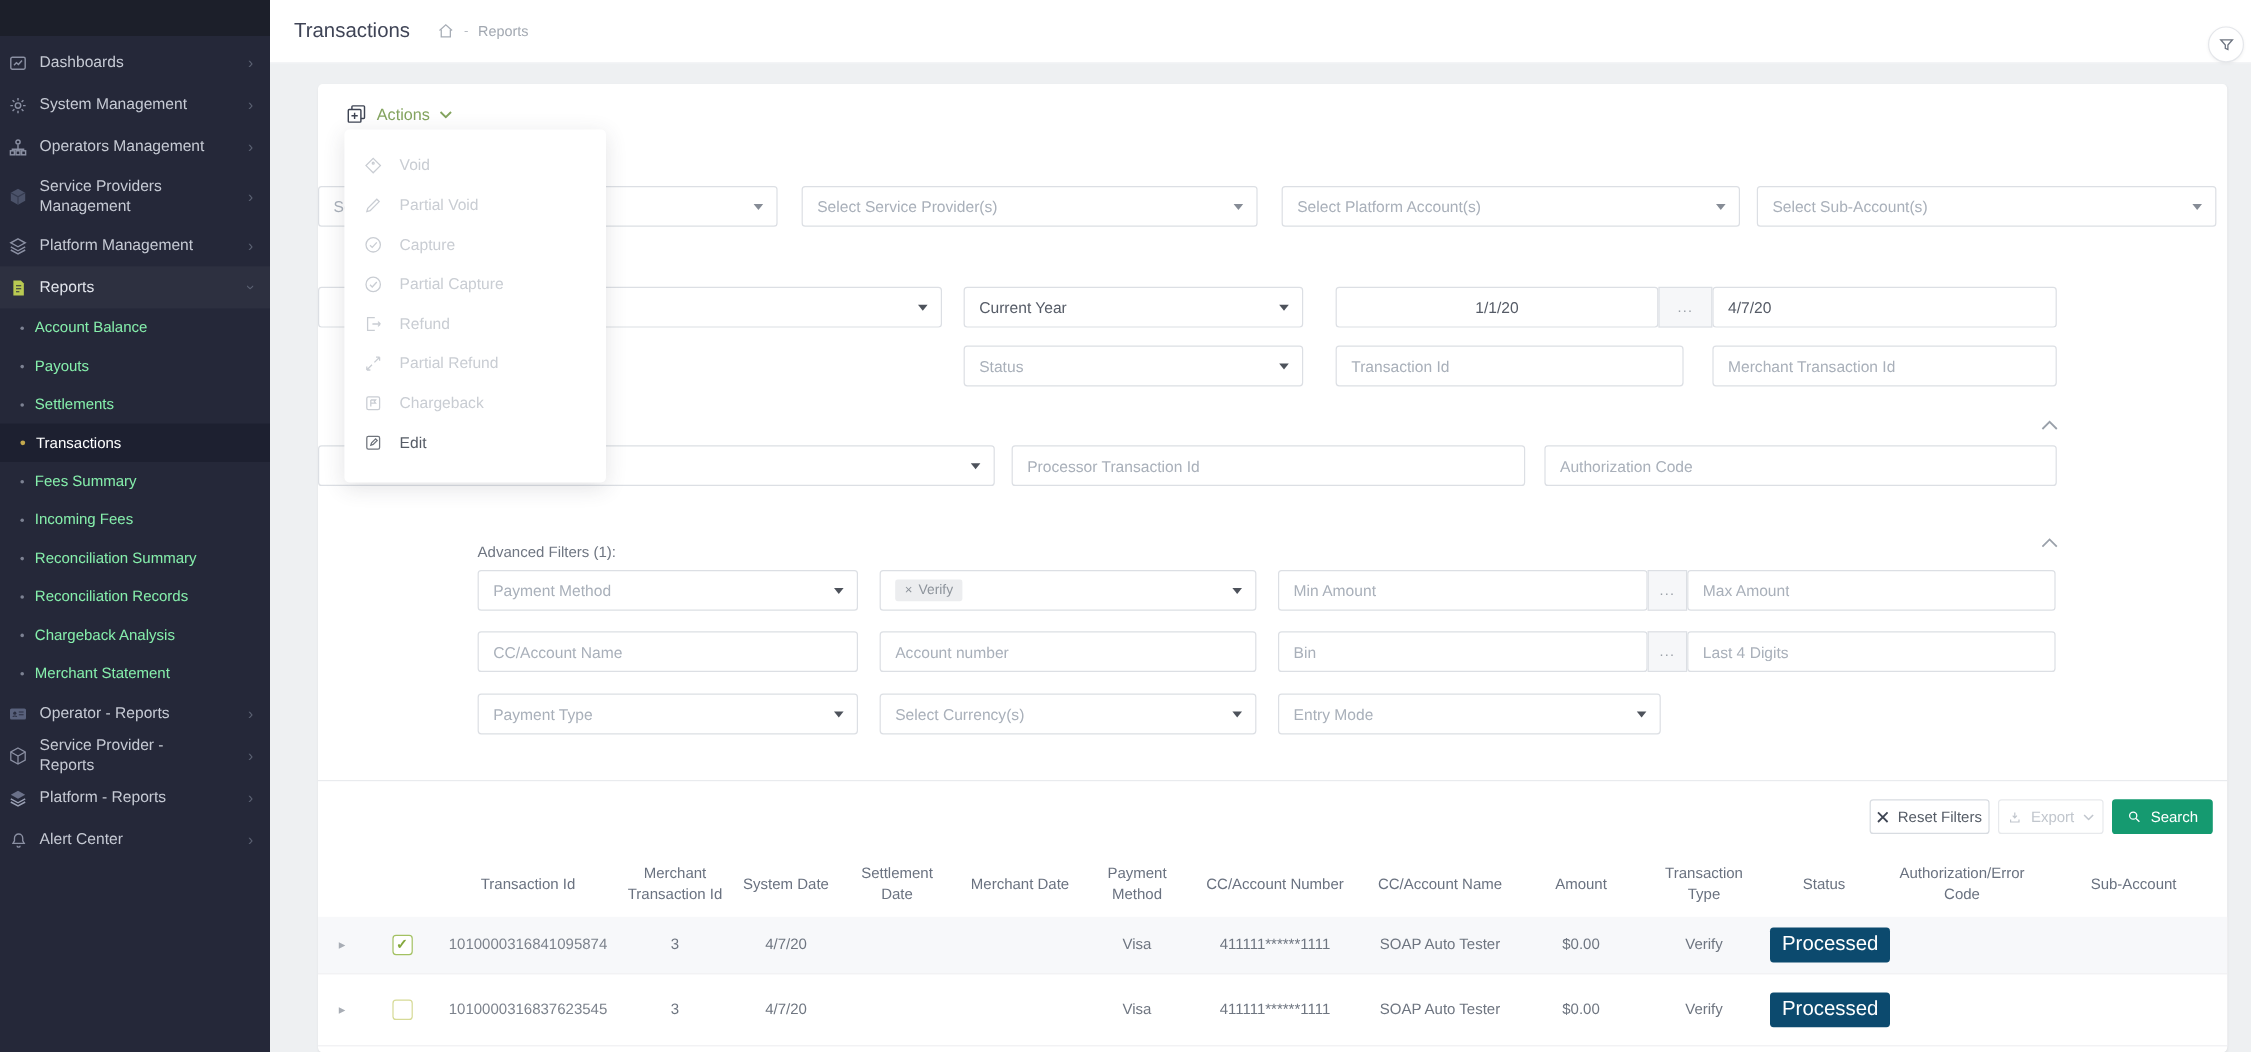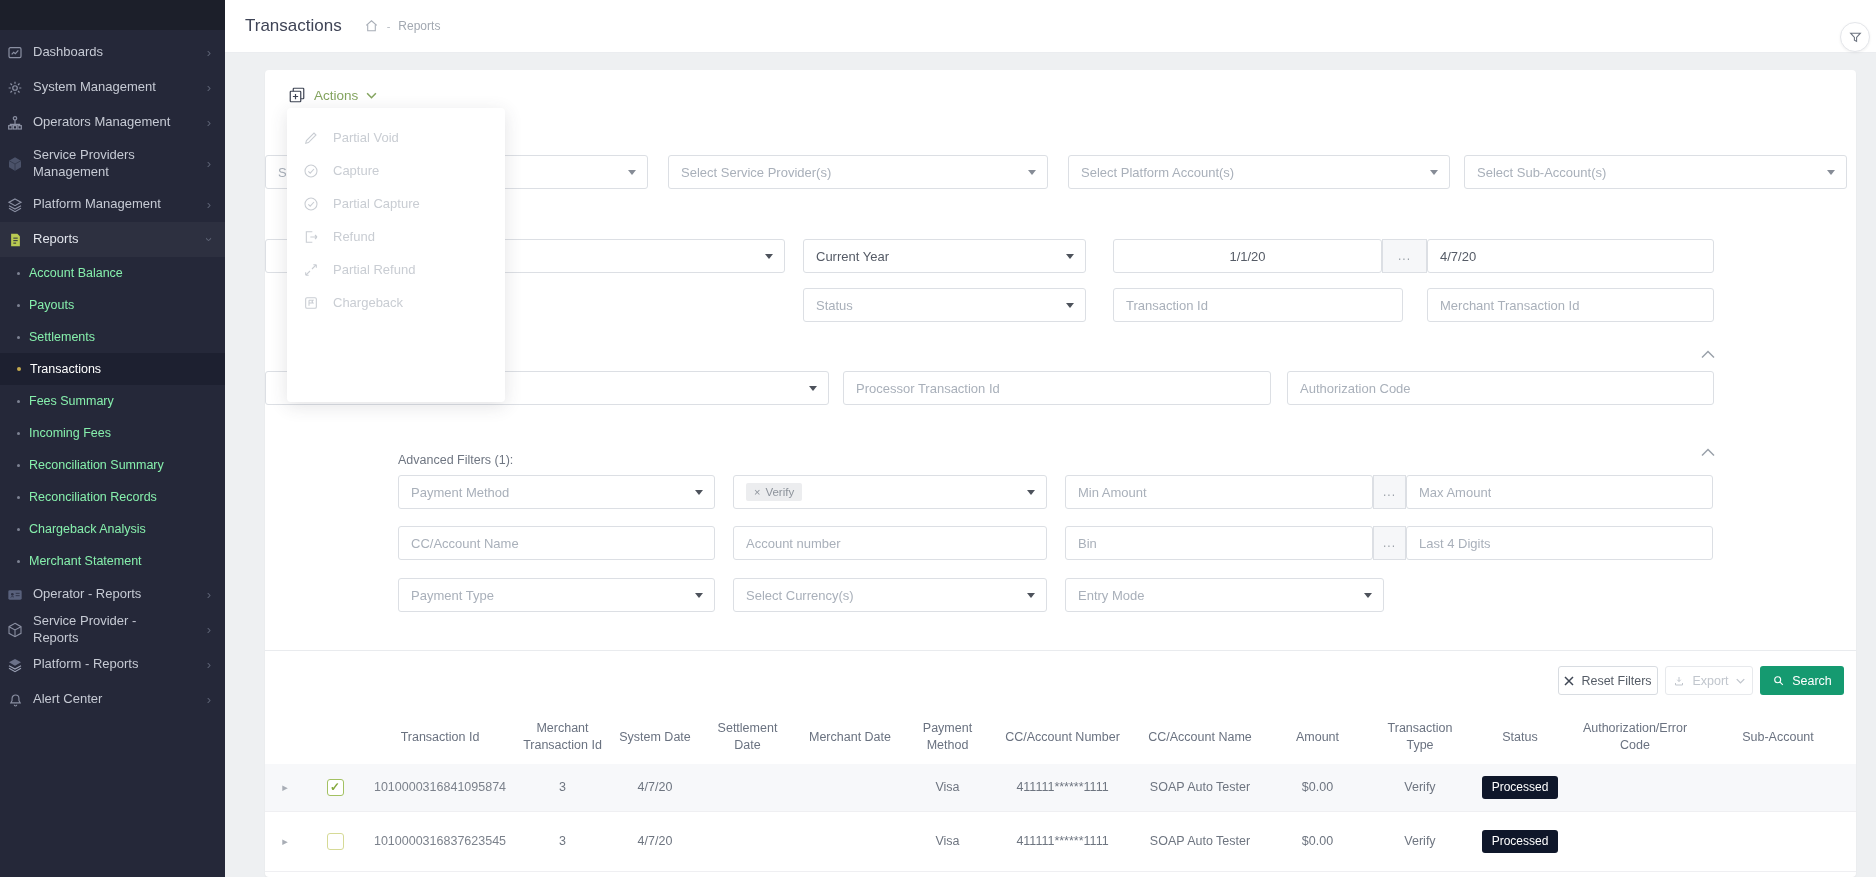--- a/index.html
+++ b/index.html
@@ -65,21 +65,21 @@
   .c5{width:95px}.c6{width:110px}.c7{width:85px}.c8{width:145px}.c9{width:130px}
   .c10{width:105px}.c11{width:100px}.c12{width:100px}.c13{width:130px}.c14{width:156px}
   .thead { top:712px; height:50px; }
   .thead .tc { color:#6a7280; }
   .r0 { top:764px; height:47px; background:#f7f8fa; }
   .r1 { top:811px; height:61px; background:#fff; border-top:1px solid #efeff2; border-bottom:1px solid #efeff2; }
   .row-caret { color:#a8adb5; font-size:11px; cursor:pointer; }
   .cbx { width:17px; height:17px; border-radius:3px; background:#fff; margin:0 auto; display:flex; align-items:center; justify-content:center; cursor:pointer; }
   .cbx.on { border:1.5px solid #a3c162; color:#85a93e; font-size:12px; font-weight:bold; }
   .cbx.off { border:1.5px solid #d6da96; }
-  .badge { display:inline-block; background:#0f172a; color:#fff; font-size:12px; padding:3px 10px; border-radius:3px; }
+  .badge { display:inline-block; background:#0c4a6e; color:#fff; font-size:17px; padding:3px 10px; border-radius:3px; }
   .idtext { color:#7c828c; }
 
   
   .menu { position:absolute; left:287px; top:108px; width:218px; height:294px; background:#fff; border-radius:4px; box-shadow:0 4px 18px rgba(55,60,70,.14); z-index:50; padding-top:13px; }
   .mi { display:flex; align-items:center; height:33px; padding-left:16px; gap:14px; cursor:default; }
   .mi span { font-size:13px; color:#c9cdd3; }
   .mi.enabled { cursor:pointer; }
   .mi.enabled span { color:#565c66; }
   svg { display:block; }
 </style>
@@ -498,20 +498,29 @@
   <div class="tc c11">Verify</div>
   <div class="tc c12"><span class="badge">Processed</span></div>
   <div class="tc c13"></div>
   <div class="tc c14"></div>
 </div>
 
 <div class="menu">
   <div class="mi">
     <span>
       <svg width="16" height="16" viewBox="0 0 24 24" fill="none" stroke="#c9cdd3" stroke-width="1.6">
+          <path d="M12 3l9 9-9 9-9-9z"></path>
+          <circle cx="12" cy="9" r="1.2"></circle>
+        </svg>
+    </span>
+    <span>Void</span>
+  </div>
+  <div class="mi">
+    <span>
+      <svg width="16" height="16" viewBox="0 0 24 24" fill="none" stroke="#c9cdd3" stroke-width="1.6">
           <path d="M4 20l1.2-4.2L16.5 4.5l3 3L8.2 18.8z"></path>
         </svg>
     </span>
     <span>Partial Void</span>
   </div>
   <div class="mi">
     <span>
       <svg width="16" height="16" viewBox="0 0 24 24" fill="none" stroke="#c9cdd3" stroke-width="1.6">
           <circle cx="12" cy="12" r="9"></circle>
           <path d="M8 12.5l2.8 2.8L16.5 9"></path>
@@ -547,13 +556,22 @@
   </div>
   <div class="mi">
     <span>
       <svg width="16" height="16" viewBox="0 0 24 24" fill="none" stroke="#c9cdd3" stroke-width="1.6">
           <rect x="4" y="4" width="16" height="16" rx="2"></rect>
           <path d="M9 8v8M9 8h6l-1.5 2L15 12H9"></path>
         </svg>
     </span>
     <span>Chargeback</span>
   </div>
+  <div class="mi enabled">
+    <span>
+      <svg width="16" height="16" viewBox="0 0 24 24" fill="none" stroke="#70757d" stroke-width="1.6">
+          <rect x="4" y="4" width="16" height="16" rx="2"></rect>
+          <path d="M9 15l1-3 5-5 2 2-5 5z"></path>
+        </svg>
+    </span>
+    <span>Edit</span>
+  </div>
 </div>
 
 </body></html>

